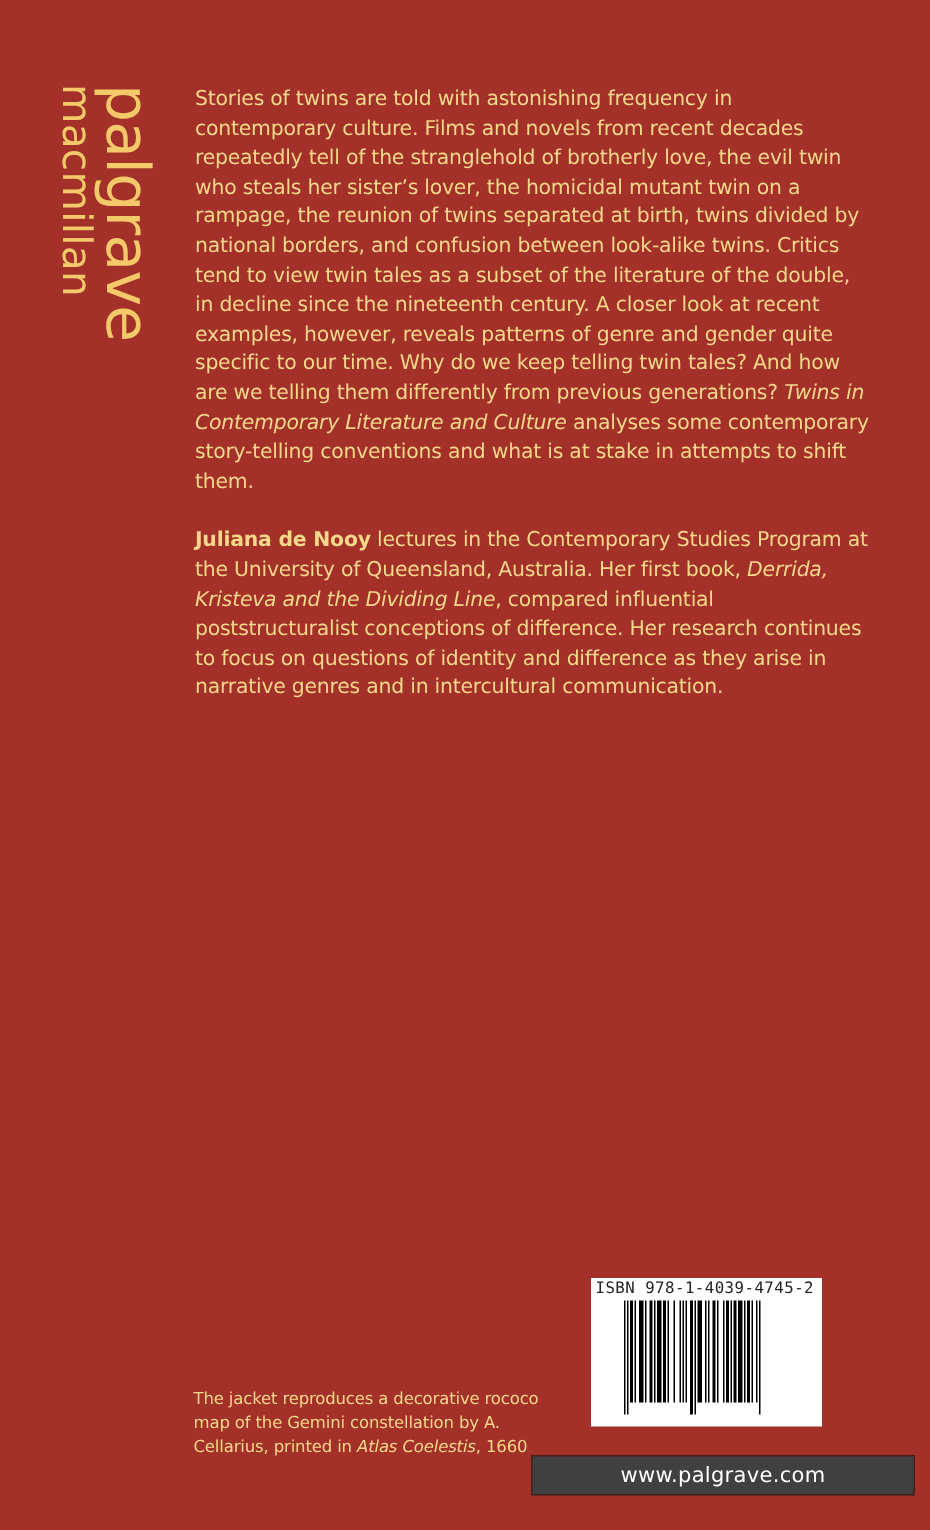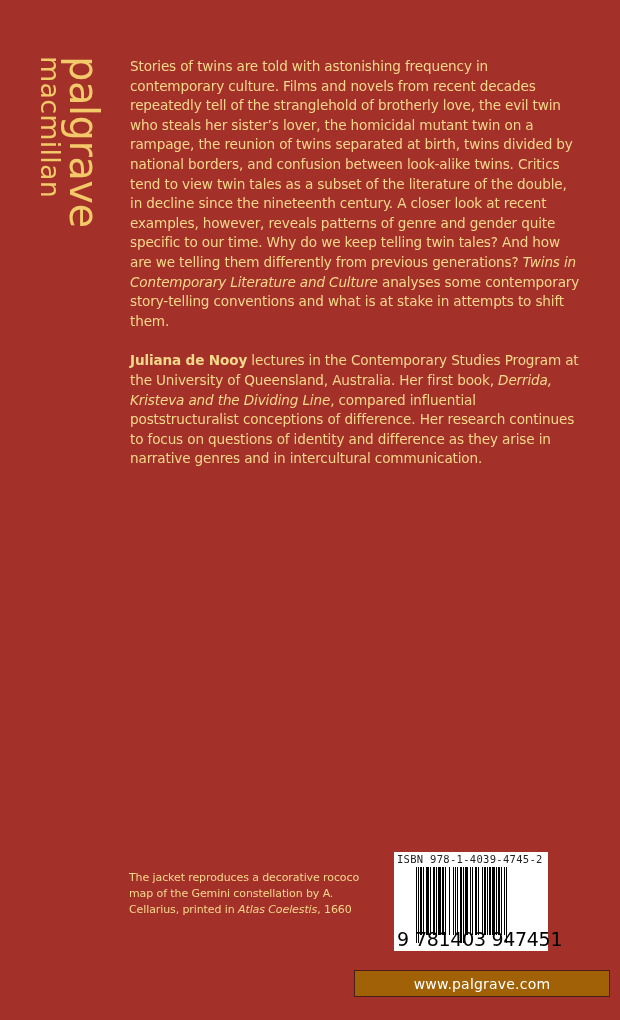--- a/index.html
+++ b/index.html
@@ -61,21 +61,21 @@
     }
     .content em {
       font-style: italic;
     }
     .content strong {
       font-weight: bold;
     }
     .credit {
       position: absolute;
       left: 129px;
-      top: 870px;
+      top: 925px;
       width: 240px;
       font-size: 11px;
       line-height: 16px;
       letter-spacing: -0.1px;
     }
     .barcode {
       position: absolute;
       left: 394px;
       top: 852px;
       width: 154px;
@@ -127,21 +127,21 @@
     .ean-first {
       display: inline-block;
       width: 18px;
     }
     .website-bar {
       position: absolute;
       left: 354px;
       top: 970px;
       width: 256px;
       height: 27px;
-      background: #a16207;
+      background: #404040;
       border: 1px solid #4A1E18;
       box-sizing: border-box;
       display: flex;
       align-items: center;
       justify-content: center;
     }
     .website-text {
       font-family: "DejaVu Sans", sans-serif;
       font-size: 14px;
       color: #FFFFFF;
@@ -226,18 +226,17 @@
       <span class="gap" style="width: 1.02px;"></span>
       <span style="width: 2.04px;"></span>
       <span class="gap" style="width: 1.02px;"></span>
       <span style="width: 1.02px;"></span>
       <span class="gap" style="width: 2.04px;"></span>
       <span style="width: 1.02px;"></span>
       <span class="gap guard" style="width: 1.02px;"></span>
       <span class=" guard" style="width: 1.02px;"></span>
       <span class="gap guard" style="width: 1.02px;"></span>
     </div>
-  <div class="ean-digits"><span class="ean-first">9</span><span>781403 947451</span></div>
 </div>
 
 <div class="website-bar">
   <span class="website-text">www.palgrave.com</span>
 </div>
 
 </body></html>

